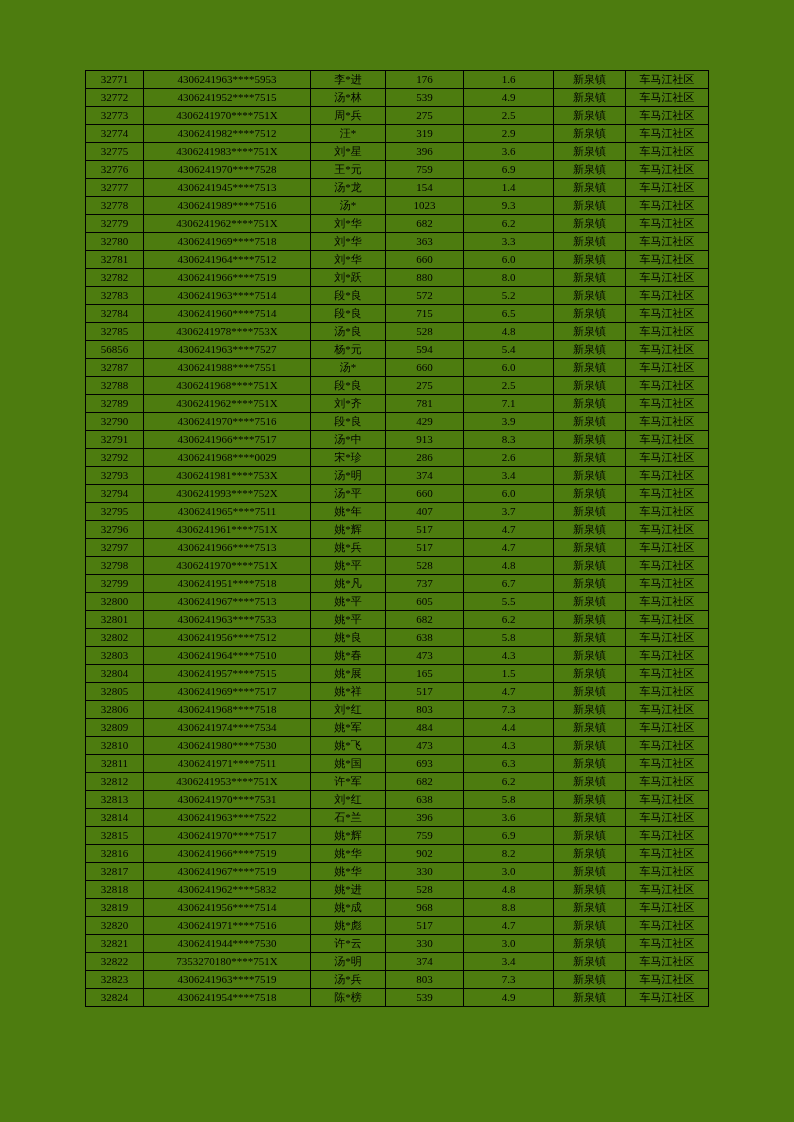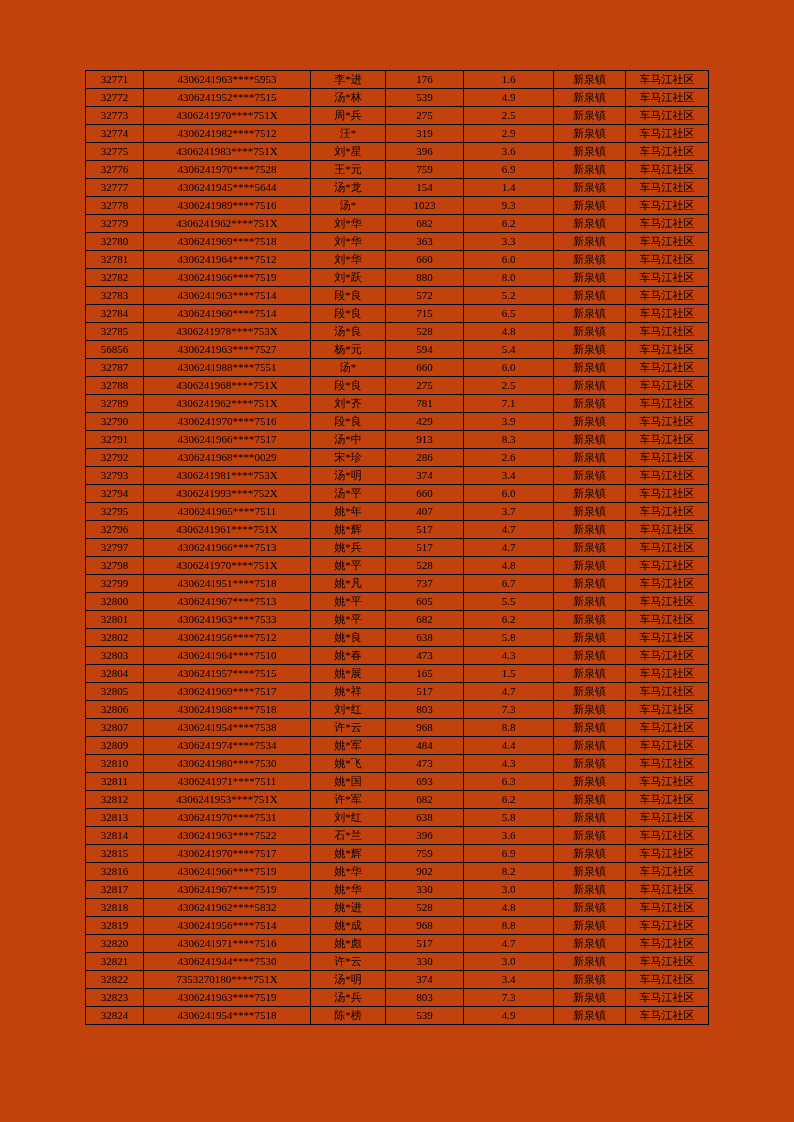--- a/index.html
+++ b/index.html
@@ -11,21 +11,21 @@
     width: 794px;
     height: 1122px;
     position: relative;
     font-family: "Liberation Serif", "DejaVu Serif", serif;
   }
   .sheet {
     position: absolute;
     top: 0; left: 0;
     width: 794px;
     height: 1122px;
-    background: #c2410c;
+    background: #4d7c0f;
   }
   table.roster {
     position: absolute;
     top: 70px;
     left: 85px;
     border-collapse: collapse;
     table-layout: fixed;
   }
   table.roster td {
     border: 1px solid #000000;
@@ -103,21 +103,21 @@
           <td>32776</td>
           <td>4306241970****7528</td>
           <td>王*元</td>
           <td>759</td>
           <td>6.9</td>
           <td>新泉镇</td>
           <td>车马江社区</td>
         </tr>
         <tr>
           <td>32777</td>
-          <td>4306241945****5644</td>
+          <td>4306241945****7513</td>
           <td>汤*龙</td>
           <td>154</td>
           <td>1.4</td>
           <td>新泉镇</td>
           <td>车马江社区</td>
         </tr>
         <tr>
           <td>32778</td>
           <td>4306241989****7516</td>
           <td>汤*</td>
@@ -372,29 +372,20 @@
         <tr>
           <td>32806</td>
           <td>4306241968****7518</td>
           <td>刘*红</td>
           <td>803</td>
           <td>7.3</td>
           <td>新泉镇</td>
           <td>车马江社区</td>
         </tr>
         <tr>
-          <td>32807</td>
-          <td>4306241954****7538</td>
-          <td>许*云</td>
-          <td>968</td>
-          <td>8.8</td>
-          <td>新泉镇</td>
-          <td>车马江社区</td>
-        </tr>
-        <tr>
           <td>32809</td>
           <td>4306241974****7534</td>
           <td>姚*军</td>
           <td>484</td>
           <td>4.4</td>
           <td>新泉镇</td>
           <td>车马江社区</td>
         </tr>
         <tr>
           <td>32810</td>

